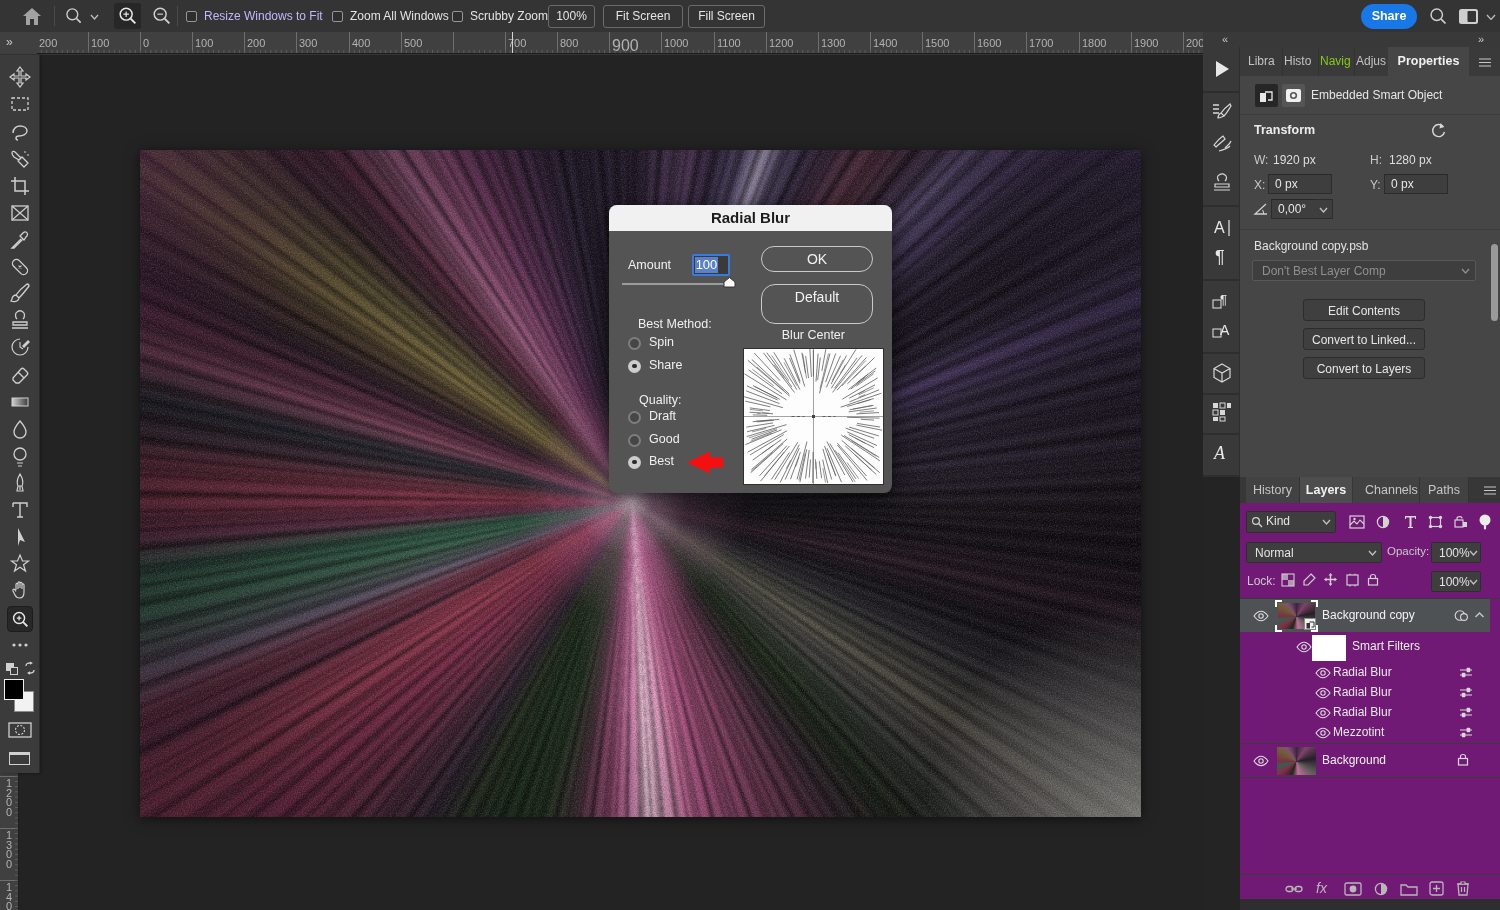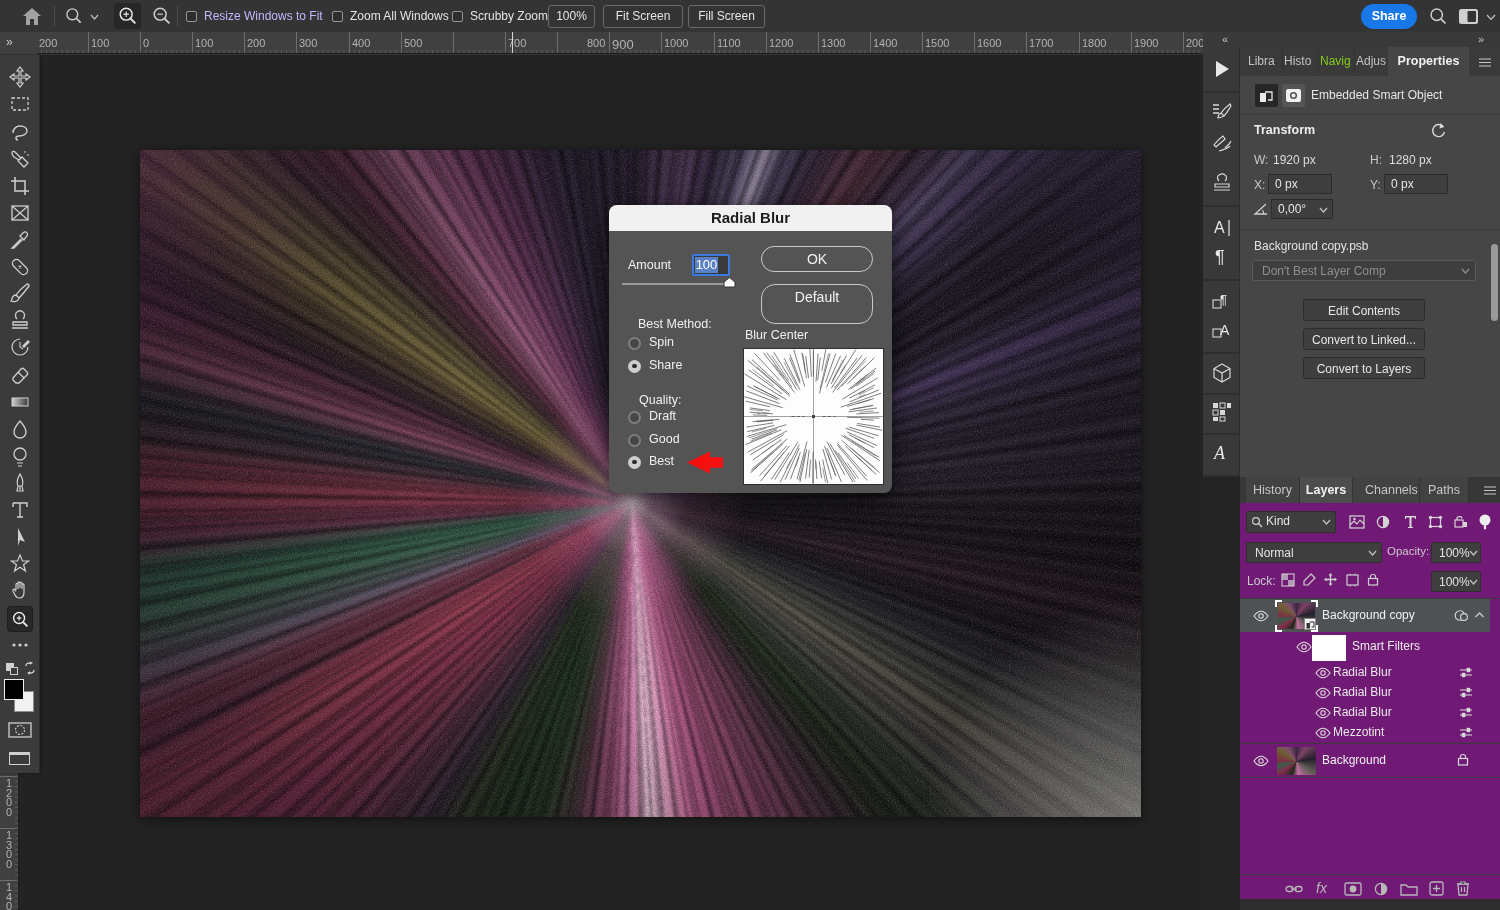--- a/index.html
+++ b/index.html
@@ -82,23 +82,23 @@
     <div style="position:absolute;left:299px;top:5px;width:40px;height:12px;font-size:11px;color:#b2b2b2;">300</div>
     <div style="position:absolute;left:349px;top:0px;width:1px;height:22px;background:#6e6e6e;"></div>
     <div style="position:absolute;left:352px;top:5px;width:40px;height:12px;font-size:11px;color:#b2b2b2;">400</div>
     <div style="position:absolute;left:401px;top:0px;width:1px;height:22px;background:#6e6e6e;"></div>
     <div style="position:absolute;left:404px;top:5px;width:40px;height:12px;font-size:11px;color:#b2b2b2;">500</div>
     <div style="position:absolute;left:453px;top:0px;width:1px;height:22px;background:#6e6e6e;"></div>
     <div style="position:absolute;left:456px;top:21px;width:40px;height:12px;font-size:11px;color:#b2b2b2;">600</div>
     <div style="position:absolute;left:505px;top:0px;width:1px;height:22px;background:#6e6e6e;"></div>
     <div style="position:absolute;left:508px;top:5px;width:40px;height:12px;font-size:11px;color:#b2b2b2;">700</div>
     <div style="position:absolute;left:557px;top:0px;width:1px;height:22px;background:#6e6e6e;"></div>
-    <div style="position:absolute;left:560px;top:5px;width:40px;height:12px;font-size:11px;color:#b2b2b2;margin-left:27px;">800</div>
+    <div style="position:absolute;left:560px;top:5px;width:40px;height:12px;font-size:11px;color:#b2b2b2;">800</div>
     <div style="position:absolute;left:609px;top:0px;width:1px;height:22px;background:#6e6e6e;"></div>
-    <div style="position:absolute;left:612px;top:5px;width:40px;height:12px;font-size:13px;color:#b2b2b2;">900</div>
+    <div style="position:absolute;left:612px;top:5px;width:40px;height:12px;font-size:16px;color:#b2b2b2;">900</div>
     <div style="position:absolute;left:661px;top:0px;width:1px;height:22px;background:#6e6e6e;"></div>
     <div style="position:absolute;left:664px;top:5px;width:40px;height:12px;font-size:11px;color:#b2b2b2;">1000</div>
     <div style="position:absolute;left:714px;top:0px;width:1px;height:22px;background:#6e6e6e;"></div>
     <div style="position:absolute;left:717px;top:5px;width:40px;height:12px;font-size:11px;color:#b2b2b2;">1100</div>
     <div style="position:absolute;left:766px;top:0px;width:1px;height:22px;background:#6e6e6e;"></div>
     <div style="position:absolute;left:769px;top:5px;width:40px;height:12px;font-size:11px;color:#b2b2b2;">1200</div>
     <div style="position:absolute;left:818px;top:0px;width:1px;height:22px;background:#6e6e6e;"></div>
     <div style="position:absolute;left:821px;top:5px;width:40px;height:12px;font-size:11px;color:#b2b2b2;">1300</div>
     <div style="position:absolute;left:870px;top:0px;width:1px;height:22px;background:#6e6e6e;"></div>
     <div style="position:absolute;left:873px;top:5px;width:40px;height:12px;font-size:11px;color:#b2b2b2;">1400</div>
@@ -824,21 +824,21 @@
     <div style="position:absolute;left:19.0px;top:205.5px;width:13px;height:13px;border:2px solid #7e7e7e;border-radius:50%;background:#464646;"></div>
     <div style="position:absolute;left:40px;top:204px;width:50px;height:16px;font-size:12.5px;color:#f0f0f0;">Draft</div>
     <div style="position:absolute;left:19.0px;top:228.5px;width:13px;height:13px;border:2px solid #7e7e7e;border-radius:50%;background:#464646;"></div>
     <div style="position:absolute;left:40px;top:227px;width:50px;height:16px;font-size:12.5px;color:#f0f0f0;">Good</div>
     <div style="position:absolute;left:19.0px;top:250.5px;width:13px;height:13px;background:#cdcdcd;border-radius:50%;"></div>
     <div style="position:absolute;left:23.3px;top:254.8px;width:4.4px;height:4.4px;background:#2a2a2a;border-radius:50%;"></div>
     <div style="position:absolute;left:40px;top:249px;width:50px;height:16px;font-size:12.5px;color:#f0f0f0;">Best</div>
     <svg style="position:absolute;left:76px;top:244px;width:40px;height:28px;" width="40" height="28" viewBox="0 0 40 28">
       <path d="M2 13.5 L25 2.5 V8.2 H38 V18.8 H25 V24.5 Z" fill="#f50f0f"></path>
     </svg>
-    <div style="position:absolute;left:136px;top:123px;width:100px;height:16px;font-size:12.5px;color:#f0f0f0;">Blur Center</div>
+    <div style="position:absolute;left:136px;top:123px;width:100px;height:16px;font-size:12.5px;color:#f0f0f0;text-align:right;">Blur Center</div>
     <div style="position:absolute;left:134px;top:143px;width:141px;height:137px;background:#fdfdfd;border:1px solid #2f2f2f;">
       <svg width="139" height="135" style="position:absolute;left:0;top:0;">
         <line x1="69.5" y1="0" x2="69.5" y2="135" stroke="#8a8a8a" stroke-width="0.8"></line>
         <line x1="0" y1="67.5" x2="139" y2="67.5" stroke="#8a8a8a" stroke-width="0.8"></line>
         <line x1="69.4" y1="27.5" x2="69.3" y2="0.7" stroke="#474747" stroke-width="0.7"></line>
         <line x1="72.0" y1="32.6" x2="74.1" y2="4.6" stroke="#474747" stroke-width="0.7"></line>
         <line x1="73.7" y1="31.0" x2="76.3" y2="8.6" stroke="#474747" stroke-width="0.7"></line>
         <line x1="77.9" y1="21.8" x2="81.8" y2="0.3" stroke="#474747" stroke-width="0.7"></line>
         <line x1="75.5" y1="44.3" x2="86.0" y2="4.5" stroke="#474747" stroke-width="0.7"></line>
         <line x1="76.1" y1="39.7" x2="84.5" y2="4.6" stroke="#555" stroke-width="0.6"></line>

